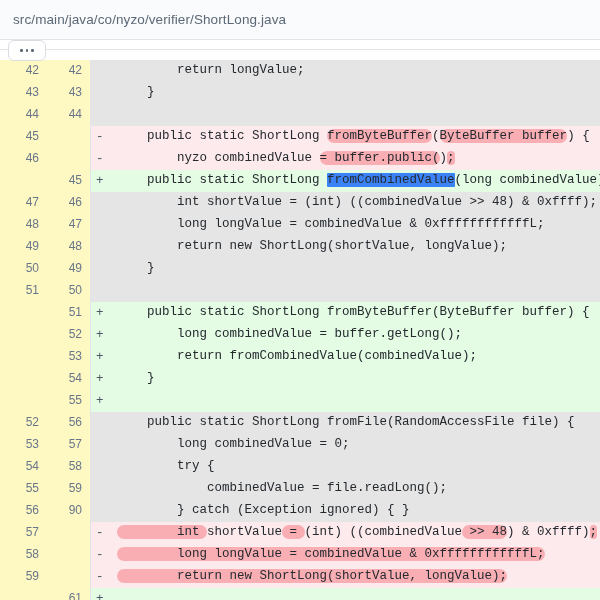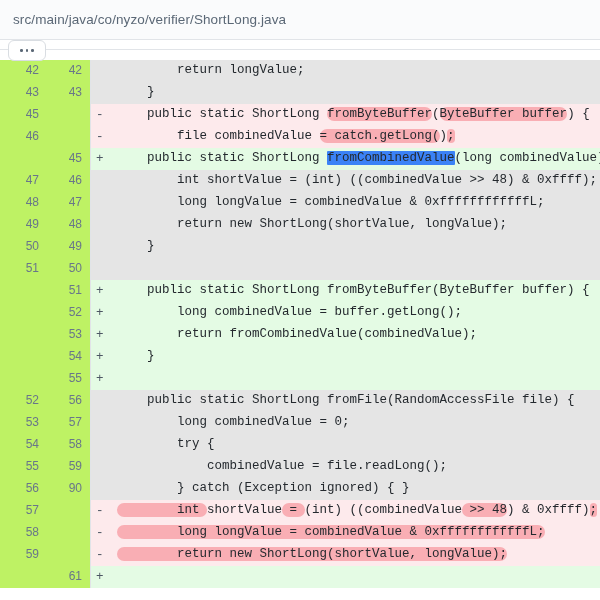--- a/index.html
+++ b/index.html
@@ -89,21 +89,21 @@
   }
   .diff-table tr { height: 20px; }
 
   td.lineno {
     width: 35px;
     min-width: 35px;
     max-width: 35px;
     text-align: right;
     padding: 0 8px 0 0;
     color: #69768a;
-    background: #bef264;
+    background: #fef9c3;
     font-family: "Liberation Sans", sans-serif;
     font-size: 12px;
     vertical-align: top;
     user-select: none;
     white-space: nowrap;
     overflow: hidden;
   }
   td.lineno.old { padding-left: 4px; }
   td.lineno.new {
     border-right: 1px solid #e1e4e8;
@@ -163,31 +163,37 @@
           <td class="lineno new">42</td>
           <td class="marker"> </td>
           <td class="code"><span>        return longValue;</span></td>
         </tr>
         <tr class="ctx">
           <td class="lineno old">43</td>
           <td class="lineno new">43</td>
           <td class="marker"> </td>
           <td class="code"><span>    }</span></td>
         </tr>
+        <tr class="ctx">
+          <td class="lineno old">44</td>
+          <td class="lineno new">44</td>
+          <td class="marker"> </td>
+          <td class="code"><span></span></td>
+        </tr>
         <tr class="del">
           <td class="lineno old">45</td>
           <td class="lineno new"></td>
           <td class="marker">-</td>
           <td class="code"><span>    public static ShortLong </span><span class="wd">fromByteBuffer</span><span>(</span><span class="wd">ByteBuffer buffer</span><span>) {</span></td>
         </tr>
         <tr class="del">
           <td class="lineno old">46</td>
           <td class="lineno new"></td>
           <td class="marker">-</td>
-          <td class="code"><span>        file combinedValue </span><span class="wd">= catch.getLong(</span><span>)</span><span class="wd">;</span></td>
+          <td class="code"><span>        nyzo combinedValue </span><span class="wd">= buffer.public(</span><span>)</span><span class="wd">;</span></td>
         </tr>
         <tr class="add">
           <td class="lineno old"></td>
           <td class="lineno new">45</td>
           <td class="marker">+</td>
           <td class="code"><span>    public static ShortLong </span><span class="wa">fromCombinedValue</span><span>(long combinedValue) </span></td>
         </tr>
         <tr class="ctx">
           <td class="lineno old">47</td>
           <td class="lineno new">46</td>

